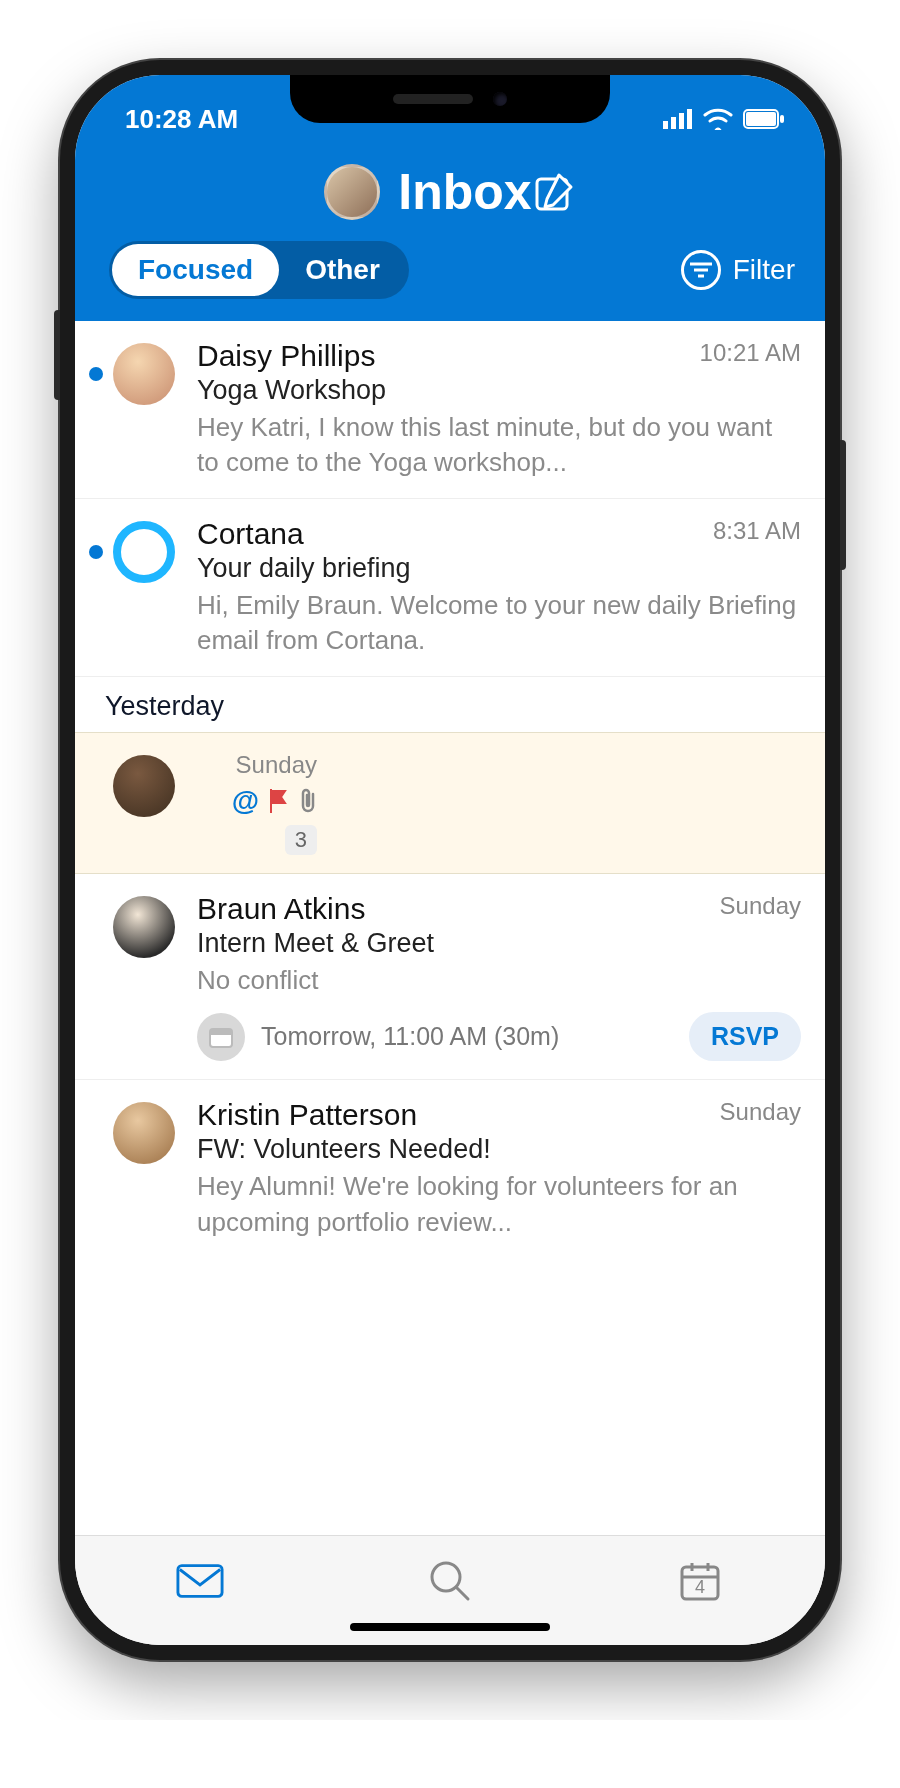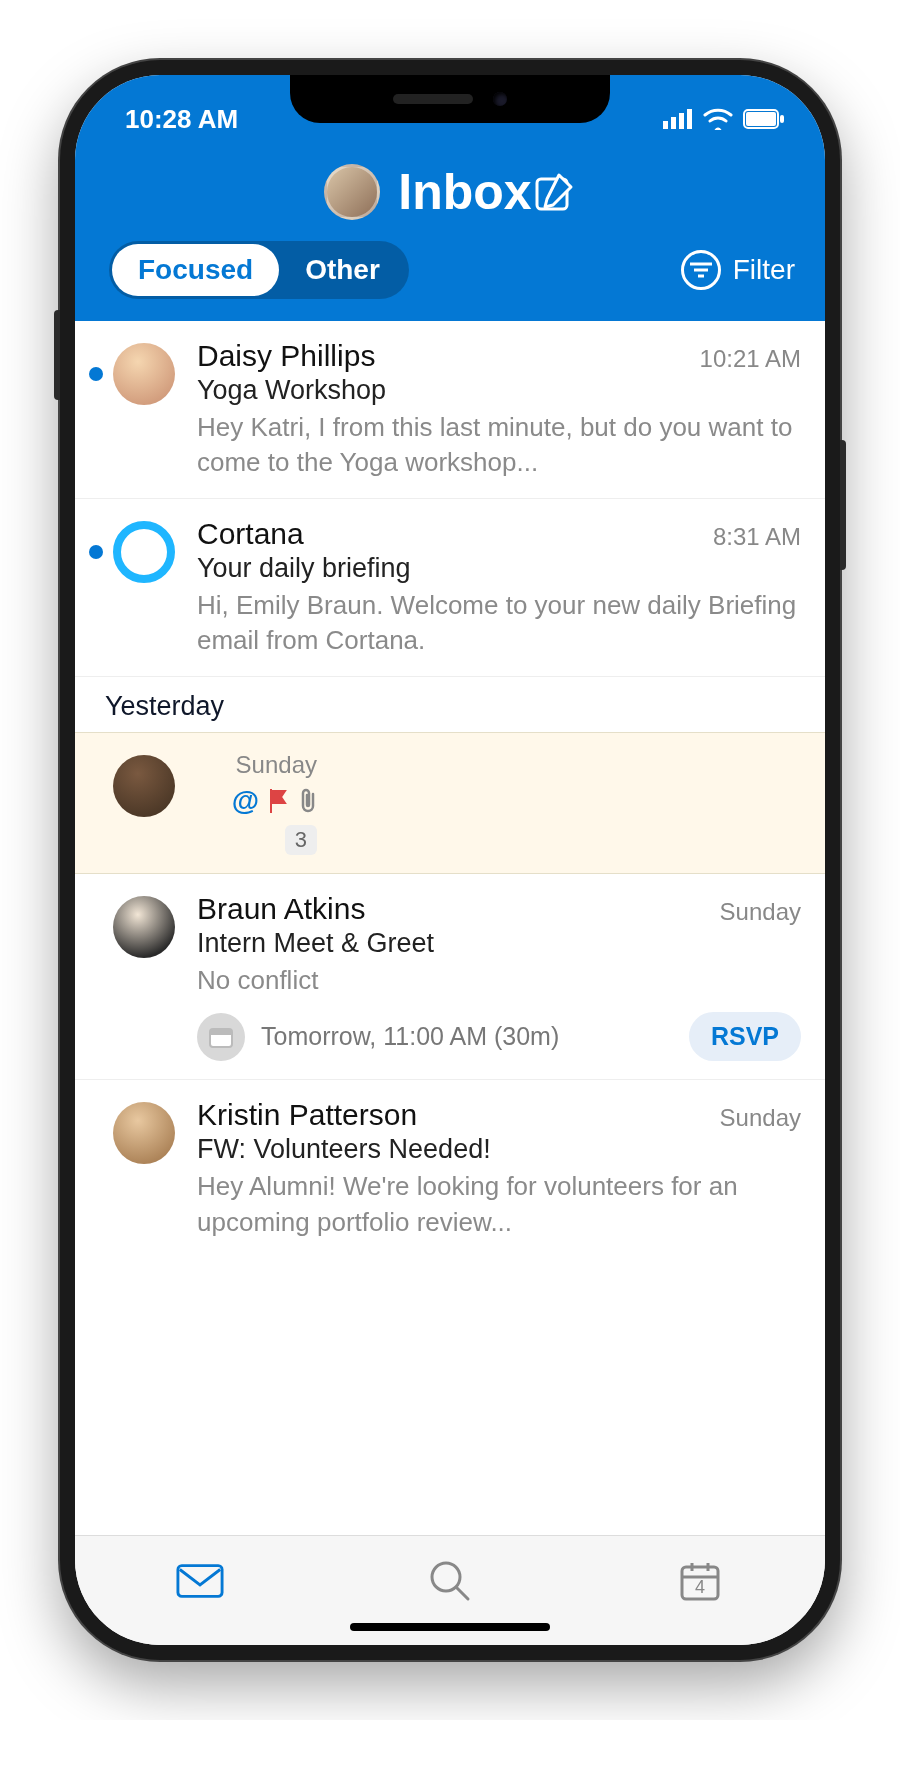--- a/index.html
+++ b/index.html
@@ -128,21 +128,21 @@
   .avatar {
     width:62px; height:62px; border-radius:50%;
     background: #ccc;
     flex-shrink:0;
   }
   .avatar.cortana {
     background:#fff;
     border:8px solid #1fb6ff;
   }
   .content-col { flex:1; padding-left:14px; }
-  .row1 { display:flex; justify-content:space-between; align-items:flex-end;gap:44px; }
+  .row1 { display:flex; justify-content:space-between; align-items:flex-start;gap:44px; }
   .sender { font-size:30px; font-weight:500; color:#111; }
   .time { font-size:24px; color:#888; }
   .subject { font-size:27px; color:#222; margin-top:2px; }
   .preview { font-size:26px; color:#8a8a8a; margin-top:4px; line-height:1.35; }
   .icon-row { display:flex; gap:10px; justify-content:flex-end; margin-top:6px; align-items:center; }
   .badge-count {
     background:#eee; color:#666; font-size:22px;
     padding:2px 10px; border-radius:6px; margin-top:8px; margin-left:auto;
   }
   .right-meta { display:flex; flex-direction:column; align-items:flex-end; min-width:120px; }
@@ -251,21 +251,21 @@
           </div>
         <div class="avatar-col">
             <div class="avatar av-daisy"></div>
           </div>
         <div class="content-col">
           <div class="row1">
             <span class="sender">Daisy Phillips</span>
             <span class="time">10:21 AM</span>
           </div>
           <div class="subject">Yoga Workshop</div>
-          <div class="preview">Hey Katri, I from this last minute, but do you want to come to the Yoga workshop...</div>
+          <div class="preview">Hey Katri, I know this last minute, but do you want to come to the Yoga workshop...</div>
         </div>
       </div>
 
       <div class="email-row">
         <div class="unread-dot-col">
             <div class="unread-dot"></div>
           </div>
         <div class="avatar-col">
             <div class="avatar cortana"></div>
           </div>

